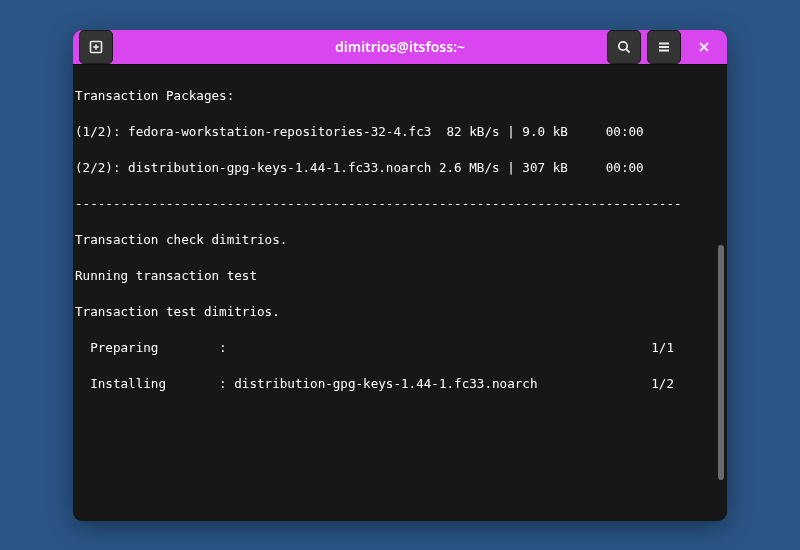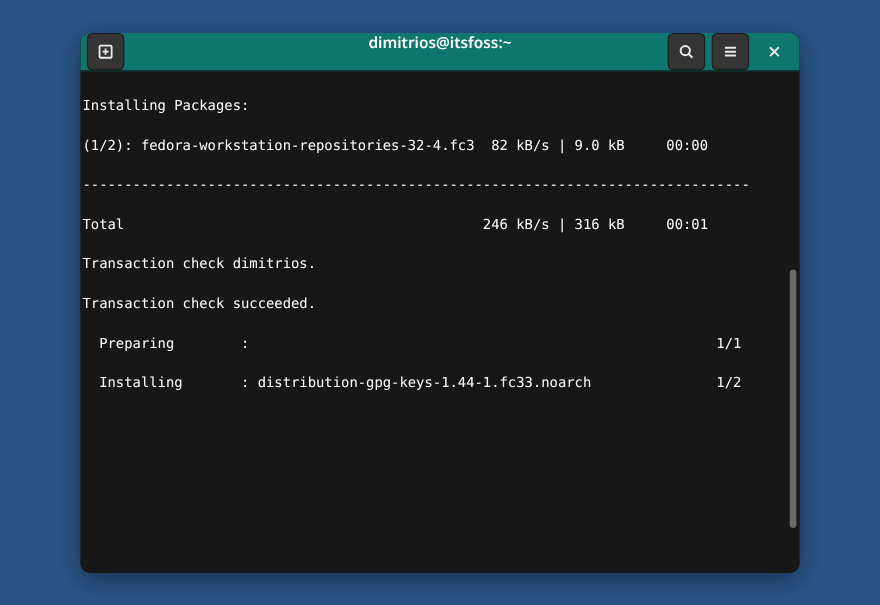--- a/index.html
+++ b/index.html
@@ -18,23 +18,23 @@
       height: 491px;
       background: #171717;
       border-radius: 9px;
       overflow: hidden;
       box-shadow: 0 6px 24px rgba(0,0,0,0.4);
       display: flex;
       flex-direction: column;
     }
     .titlebar {
       height: 46px;
-      background: #0f766e;
+      background: #d946ef;
       display: flex;
-      align-items: flex-start;
+      align-items: center;
       padding: 0 6px;
       position: relative;
       border-bottom: 1px solid #0f0f0f;
     }
     .title-left {
       display: flex;
       align-items: center;
     }
     .title-right {
       display: flex;
@@ -132,26 +132,27 @@
         <svg viewBox="0 0 16 16" fill="none" stroke="currentColor" stroke-width="1.8">
           <line x1="4" y1="4" x2="12" y2="12"></line>
           <line x1="12" y1="4" x2="4" y2="12"></line>
         </svg>
       </div>
     </div>
   </div>
 
   <div class="terminal-body">
     <div class="terminal-content">
-<div class="line">Installing Packages:</div>
+<div class="line">Transaction Packages:</div>
 <div class="line">(1/2): fedora-workstation-repositories-32-4.fc3  82 kB/s | 9.0 kB     00:00</div>
+<div class="line">(2/2): distribution-gpg-keys-1.44-1.fc33.noarch 2.6 MB/s | 307 kB     00:00</div>
 <div class="line">--------------------------------------------------------------------------------</div>
-<div class="line">Total                                           246 kB/s | 316 kB     00:01</div>
 <div class="line">Transaction check dimitrios.</div>
-<div class="line">Transaction check succeeded.</div>
+<div class="line">Running transaction test</div>
+<div class="line">Transaction test dimitrios.</div>
 <div class="line">  Preparing        :                                                        1/1</div>
 <div class="line">  Installing       : distribution-gpg-keys-1.44-1.fc33.noarch               1/2</div>
 
 
 
 <div class="line"></div>
 
 
 
 <div class="line"></div>

